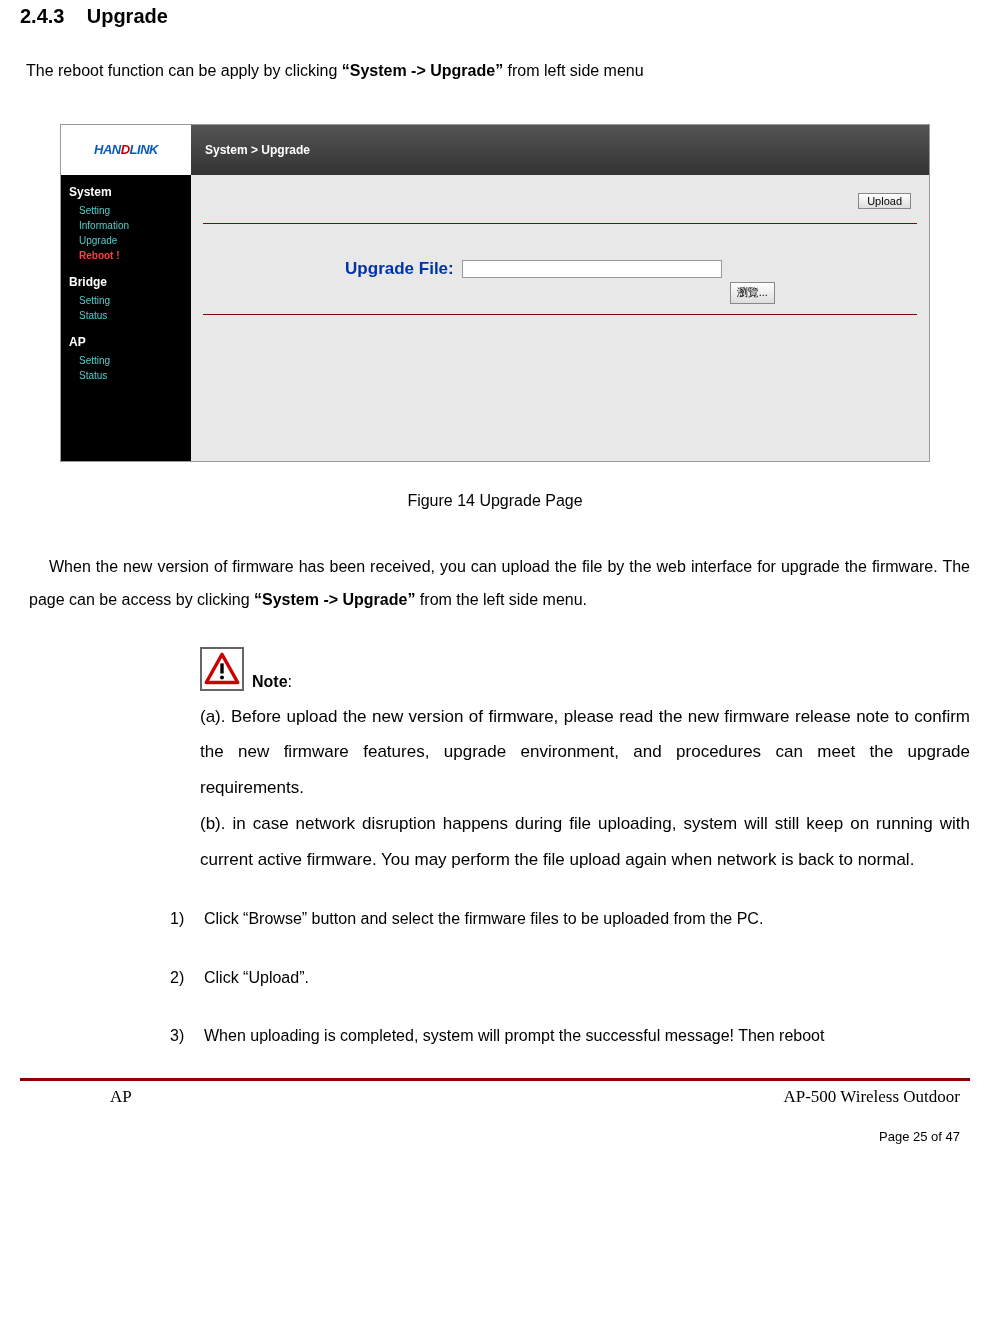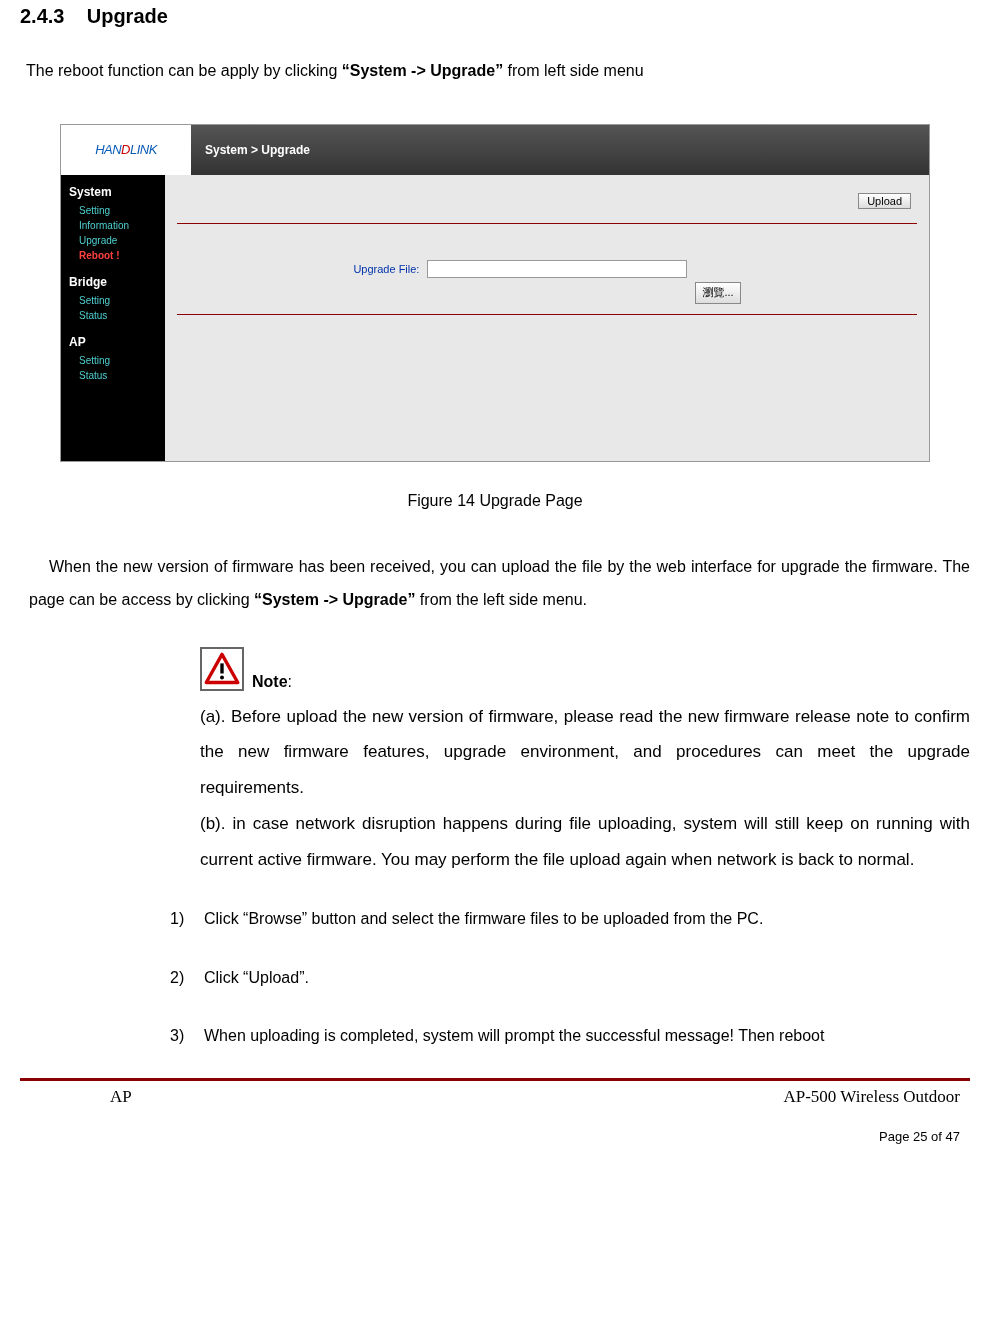--- a/index.html
+++ b/index.html
@@ -33,21 +33,21 @@
     .ss-top {
       display: flex;
       height: 50px;
     }
     .ss-logo {
       width: 130px;
       background: #fff;
       display: flex;
       align-items: center;
       justify-content: center;
-      font-weight: normal;
+      font-weight: bold;
       font-size: 13px;
       font-style: italic;
       letter-spacing: -0.5px;
     }
     .ss-logo .han { color: #0a5cb8; }
     .ss-logo .d { color: #c00; }
     .ss-logo .link { color: #0a5cb8; }
     .ss-breadcrumb {
       flex: 1;
       background: linear-gradient(to bottom, #555 0%, #333 100%);
@@ -56,21 +56,21 @@
       font-size: 12px;
       padding-left: 14px;
       display: flex;
       align-items: center;
     }
     .ss-body {
       flex: 1;
       display: flex;
     }
     .ss-sidebar {
-      width: 104px;
+      width: 130px;
       background: #000;
       padding: 6px 0;
       font-size: 11px;
     }
     .ss-nav-group {
       color: #fff;
       font-weight: bold;
       padding: 4px 8px;
       font-size: 12px;
     }
@@ -103,22 +103,22 @@
     }
     .ss-form-row {
       display: flex;
       align-items: center;
       justify-content: center;
       gap: 8px;
       margin: 10px 0;
     }
     .ss-label {
       color: #0033aa;
-      font-weight: normal;
-      font-size: 11px;
+      font-weight: bold;
+      font-size: 17px;
     }
     .ss-input {
       border: 1px solid #999;
       background: #fff;
       height: 18px;
       width: 260px;
       font-size: 11px;
     }
     .ss-browse {
       background: linear-gradient(to bottom, #fff, #ddd);

